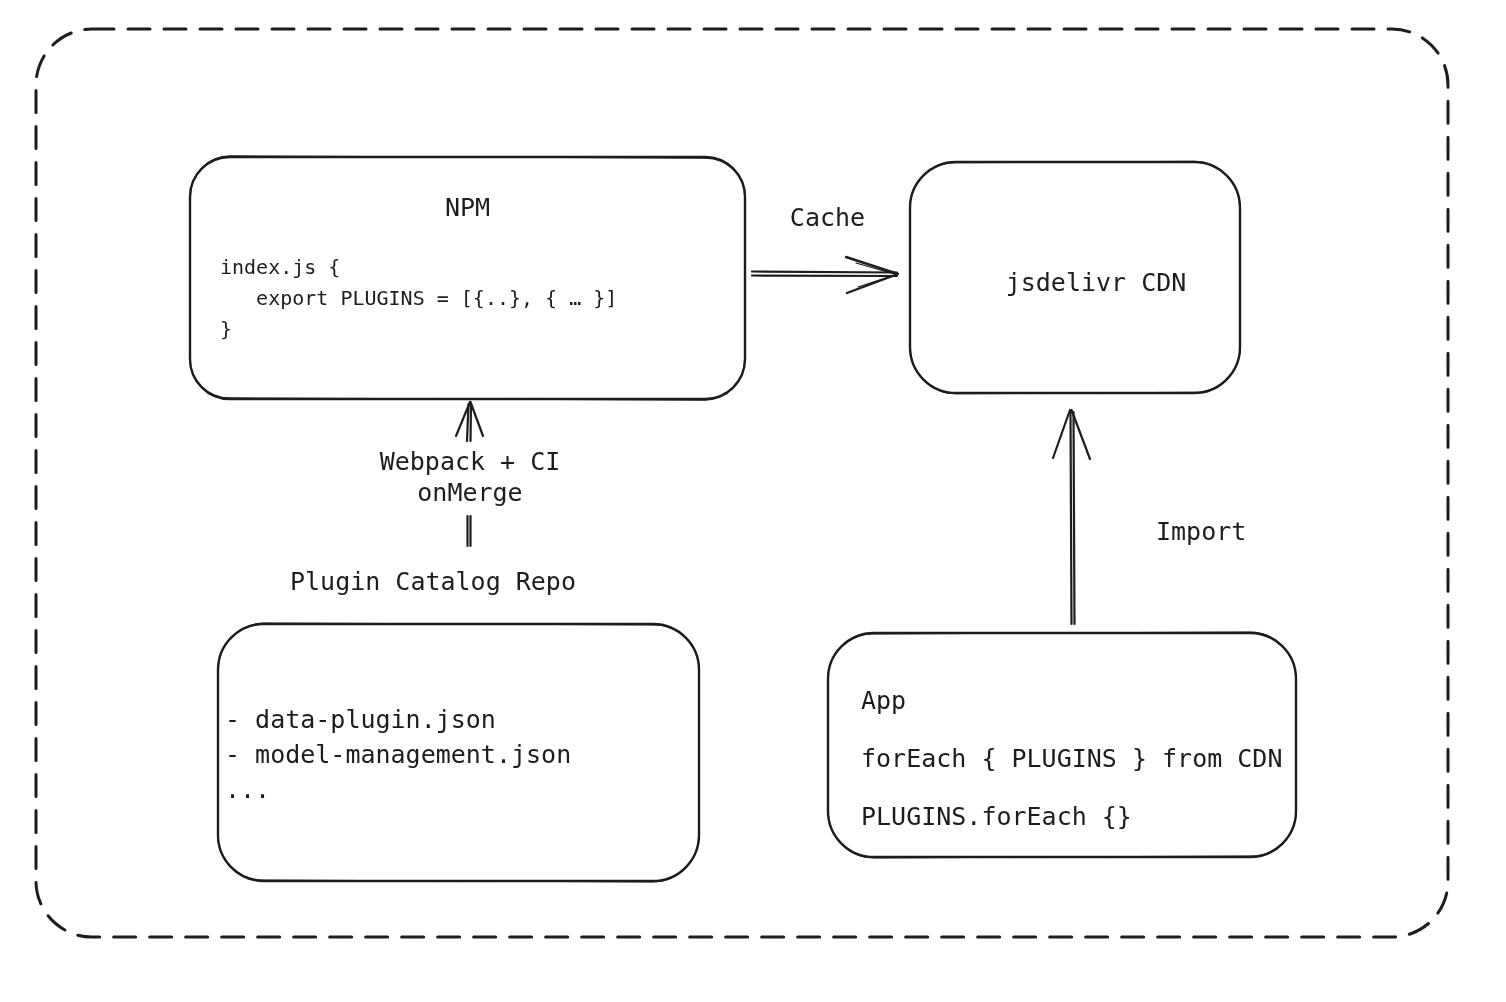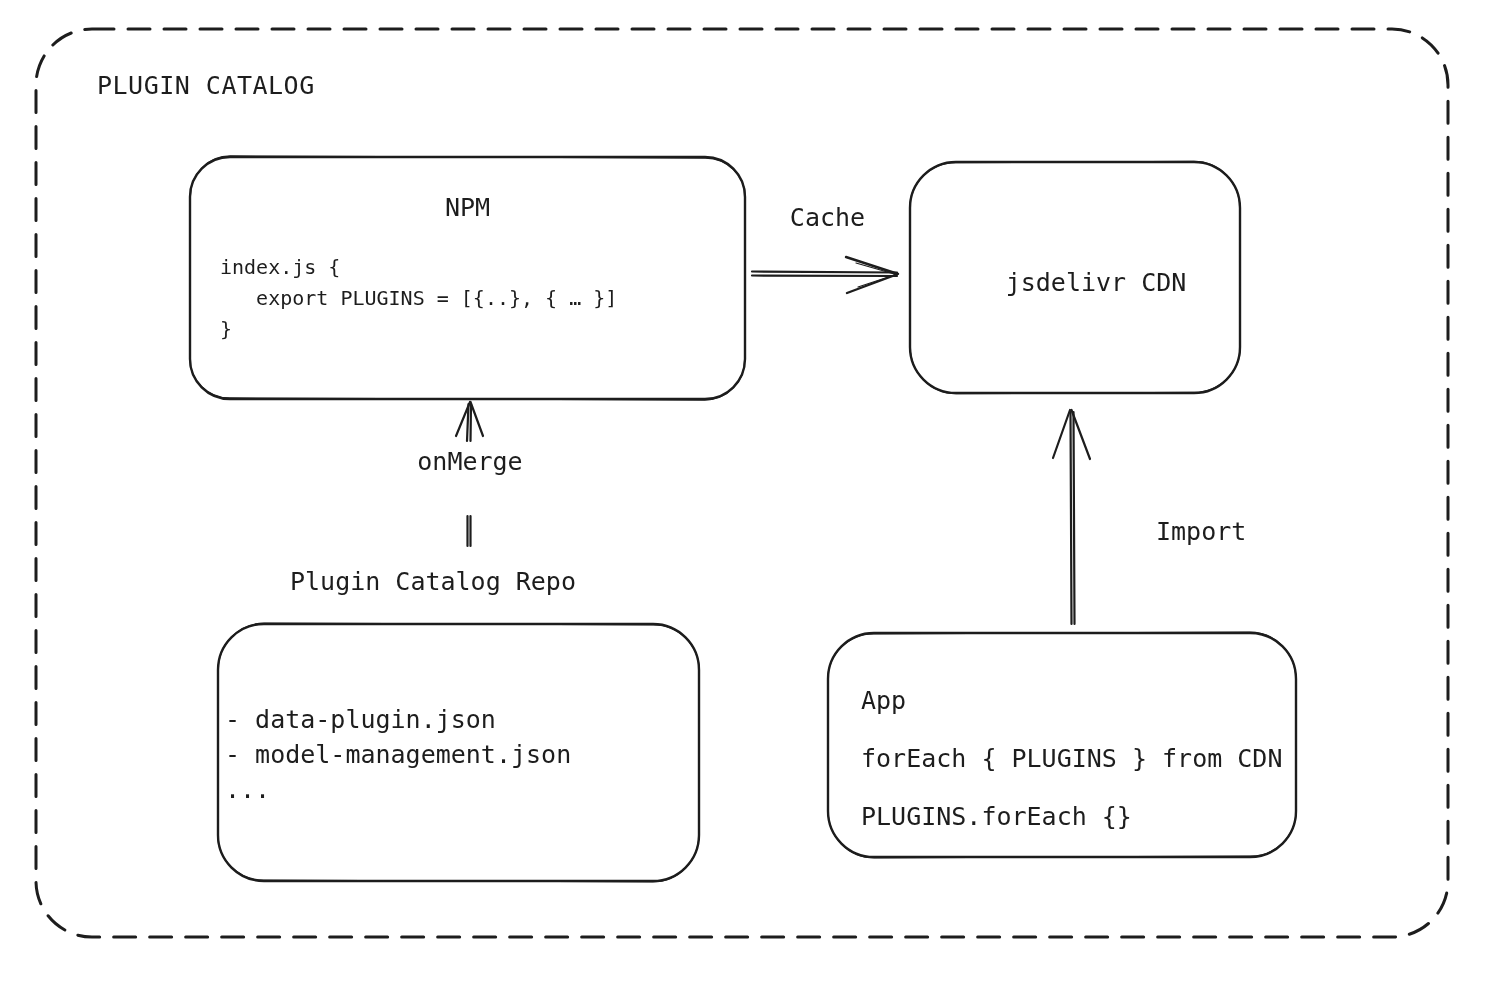--- a/index.html
+++ b/index.html
@@ -82,31 +82,30 @@
     </g>
 
     <g stroke-width="2.2">
       <path d="M1071.5 624 L1070.5 412"></path>
       <path d="M1074.5 624 L1073.5 412"></path>
       <path d="M1053 458 L1070 410"></path>
       <path d="M1090 459 L1071.5 410"></path>
     </g>
   </svg>
 
-  <div class="txt diagram-title">PLUGIN CATALOG</div>
 
   <div class="txt npm-title center">NPM</div>
 
   <div class="txt npm-code"><div>index.js {</div><div>   export PLUGINS = [{..}, { … }]</div><div>}</div></div>
 
   <div class="txt cache-label center">Cache</div>
 
   <div class="txt cdn-label center">jsdelivr CDN</div>
 
-  <div class="txt build-label center"><div>onMerge</div></div>
+  <div class="txt build-label center"><div>Webpack + CI</div><div>onMerge</div></div>
 
   <div class="txt repo-title">Plugin Catalog Repo</div>
 
   <div class="txt repo-lines"><div>- data-plugin.json</div><div>- model-management.json</div><div>...</div></div>
 
   <div class="txt app-lines"><div>App</div><div>forEach { PLUGINS } from CDN</div><div>PLUGINS.forEach {}</div></div>
 
   <div class="txt import-label">Import</div>
 
 </div>

